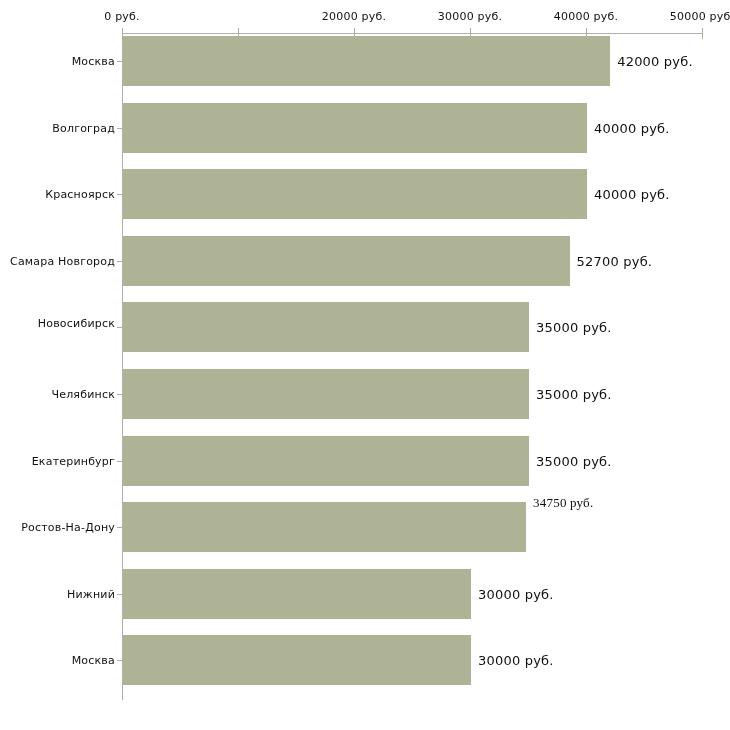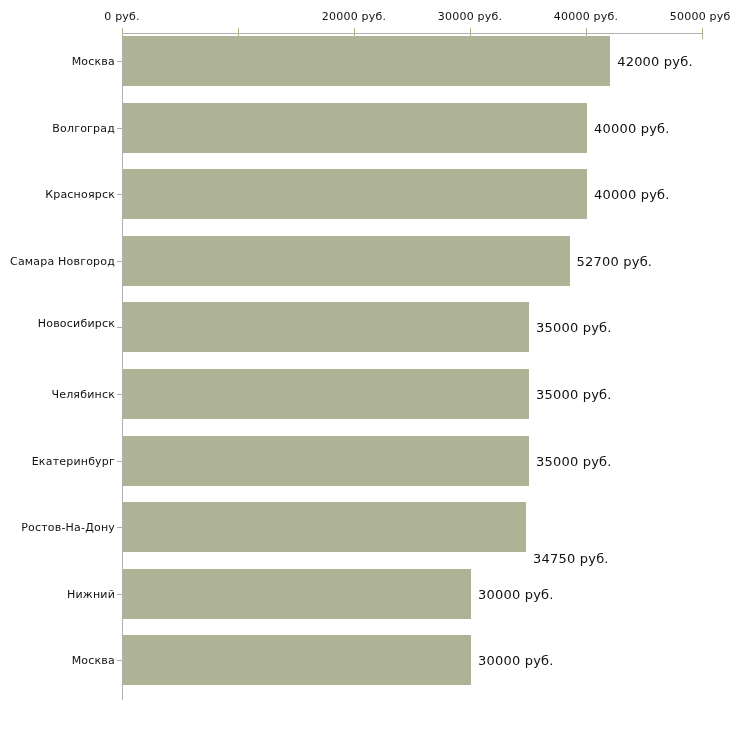--- a/index.html
+++ b/index.html
@@ -144,20 +144,20 @@
       <div class="bar-value" style="left: 594px; top: 194.2px;">40000 руб.</div>
       <div class="bar" title="Нижний Новгород 38500 руб." style="top: 235.8px; width: 446.6px; height: 50px; background: rgb(173, 179, 148);"></div>
       <div class="bar-value" style="left: 576.6px; top: 260.8px;">52700 руб.</div>
       <div class="bar" title="Новосибирск 35000 руб." style="top: 302.4px; width: 406px; height: 50px; background: rgb(173, 179, 148);"></div>
       <div class="bar-value" style="left: 536px; top: 327.4px;">35000 руб.</div>
       <div class="bar" title="Челябинск 35000 руб." style="top: 369px; width: 406px; height: 50px; background: rgb(173, 179, 148);"></div>
       <div class="bar-value" style="left: 536px; top: 394px;">35000 руб.</div>
       <div class="bar" title="Екатеринбург 35000 руб." style="top: 435.6px; width: 406px; height: 50px; background: rgb(173, 179, 148);"></div>
       <div class="bar-value" style="left: 536px; top: 460.6px;">35000 руб.</div>
       <div class="bar" title="Ростов-На-Дону 34750 руб." style="top: 502.2px; width: 403.1px; height: 50px; background: rgb(173, 179, 148);"></div>
-      <div class="bar-value" style="left: 533.1px; top: 558px;">34750 руб.</div>
+      <div class="bar-value" style="left: 533.1px; top: 503px; font-family: Liberation Serif, serif;">34750 руб.</div>
       <div class="bar" title="Самара 30000 руб." style="top: 568.8px; width: 348px; height: 50px; background: rgb(173, 179, 148);"></div>
       <div class="bar-value" style="left: 478px; top: 593.8px;">30000 руб.</div>
       <div class="bar" title="Пермь 30000 руб." style="top: 635.4px; width: 348px; height: 50px; background: rgb(173, 179, 148);"></div>
       <div class="bar-value" style="left: 478px; top: 660.4px;">30000 руб.</div>
     </div>
 
 </div>
 
 </body></html>

